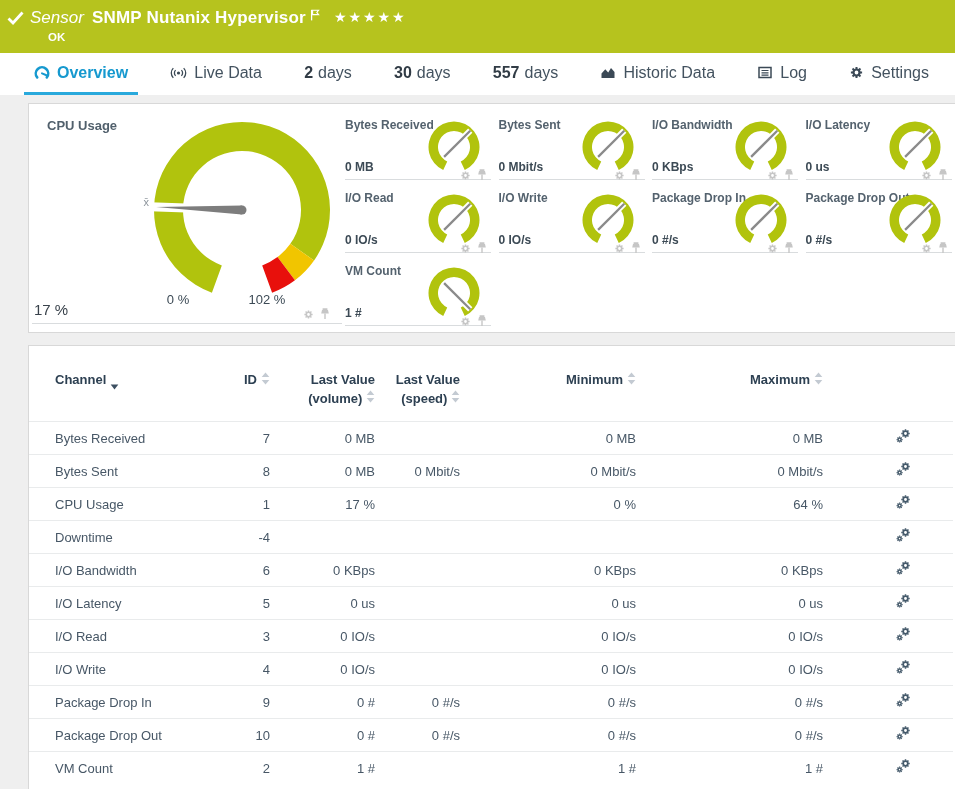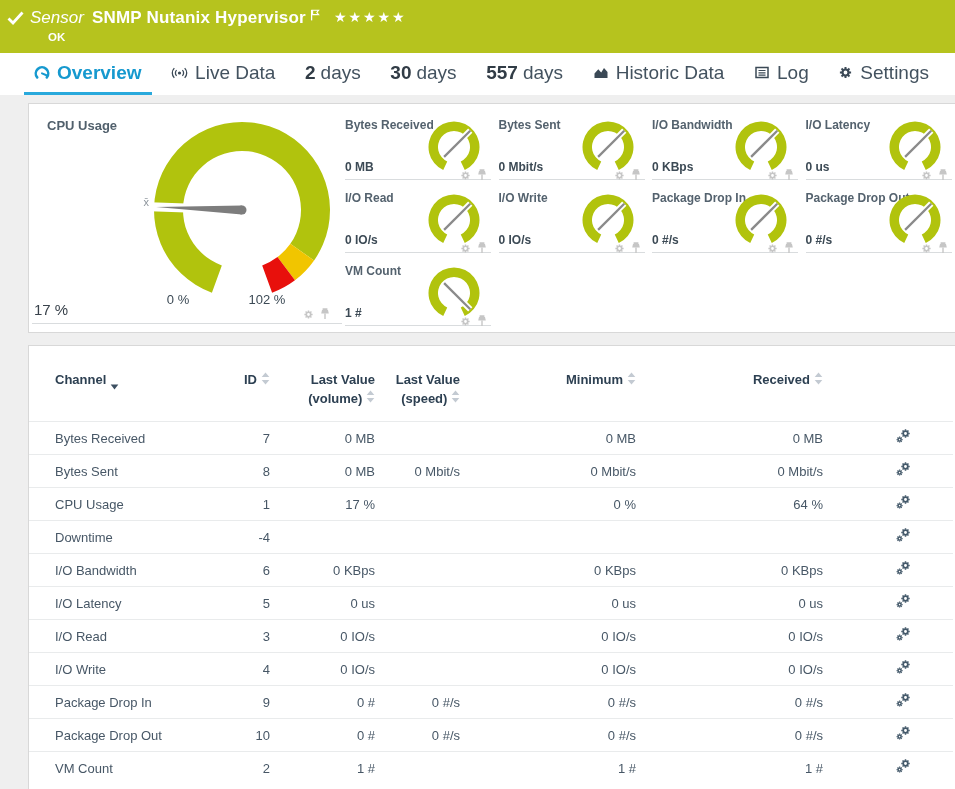--- a/index.html
+++ b/index.html
@@ -12,21 +12,21 @@
   .tb-check{margin-right:6px;display:flex;}
   .tb-kind{font-style:italic;font-size:17px;margin-right:8px;}
   .tb-title{font-weight:bold;font-size:17px;letter-spacing:.2px;}
   .tb-flag{margin:-6px 0 0 4px;display:flex;}
   .tb-stars{margin:-2px 0 0 14px;font-size:14px;letter-spacing:2px;cursor:pointer;}
   .tb-status{position:absolute;top:31px;left:48px;font-size:11.5px;font-weight:bold;}
 
   
   .tabs{position:absolute;top:53px;left:0;width:100%;height:42px;background:#fff;
         display:flex;justify-content:space-between;padding:0 16px 0 24px;box-sizing:border-box;}
-  .tab{display:flex;align-items:center;gap:7px;padding:0 10px;font-size:19px;color:#43525f;
+  .tab{display:flex;align-items:center;gap:7px;padding:0 10px;font-size:16px;color:#43525f;
        cursor:pointer;border-bottom:3px solid transparent;box-sizing:border-box;white-space:nowrap;}
   .tab b{color:#313c46;font-weight:bold;margin-right:-2px;}
   .tab.active{color:#1699cf;font-weight:bold;border-bottom-color:#29a9dc;}
   .ticon{display:flex;align-items:center;}
 
   
   .content{position:absolute;top:95px;left:0;right:0;bottom:0;background:#efefef;}
   .panel{position:absolute;left:28px;width:940px;background:#fff;border:1px solid #d8d8d8;box-sizing:border-box;}
   #panel-gauges{top:8px;height:230px;}
   #panel-table{top:250px;height:560px;}
@@ -411,21 +411,21 @@
                       </span></span></span>
                 </span></th>
               <th class="h-min"><span class="hwrap">
                   <span>Minimum</span>
                   <span style="margin-top: 1px;"><svg width="9" height="13" viewBox="0 0 9 13">
                       <path d="M4.5 0.5 L8.3 5 H0.7 Z" fill="#c3cad2"></path>
                       <path d="M4.5 12.5 L8.3 8 H0.7 Z" fill="#c3cad2"></path>
                     </svg></span>
                 </span></th>
               <th class="h-max"><span class="hwrap">
-                  <span>Received</span>
+                  <span>Maximum</span>
                   <span style="margin-top: 1px;"><svg width="9" height="13" viewBox="0 0 9 13">
                       <path d="M4.5 0.5 L8.3 5 H0.7 Z" fill="#c3cad2"></path>
                       <path d="M4.5 12.5 L8.3 8 H0.7 Z" fill="#c3cad2"></path>
                     </svg></span>
                 </span></th>
             </tr>
           </thead>
         <tbody id="channel-rows">
             <tr>
               <td class="t-channel">Bytes Received</td>

